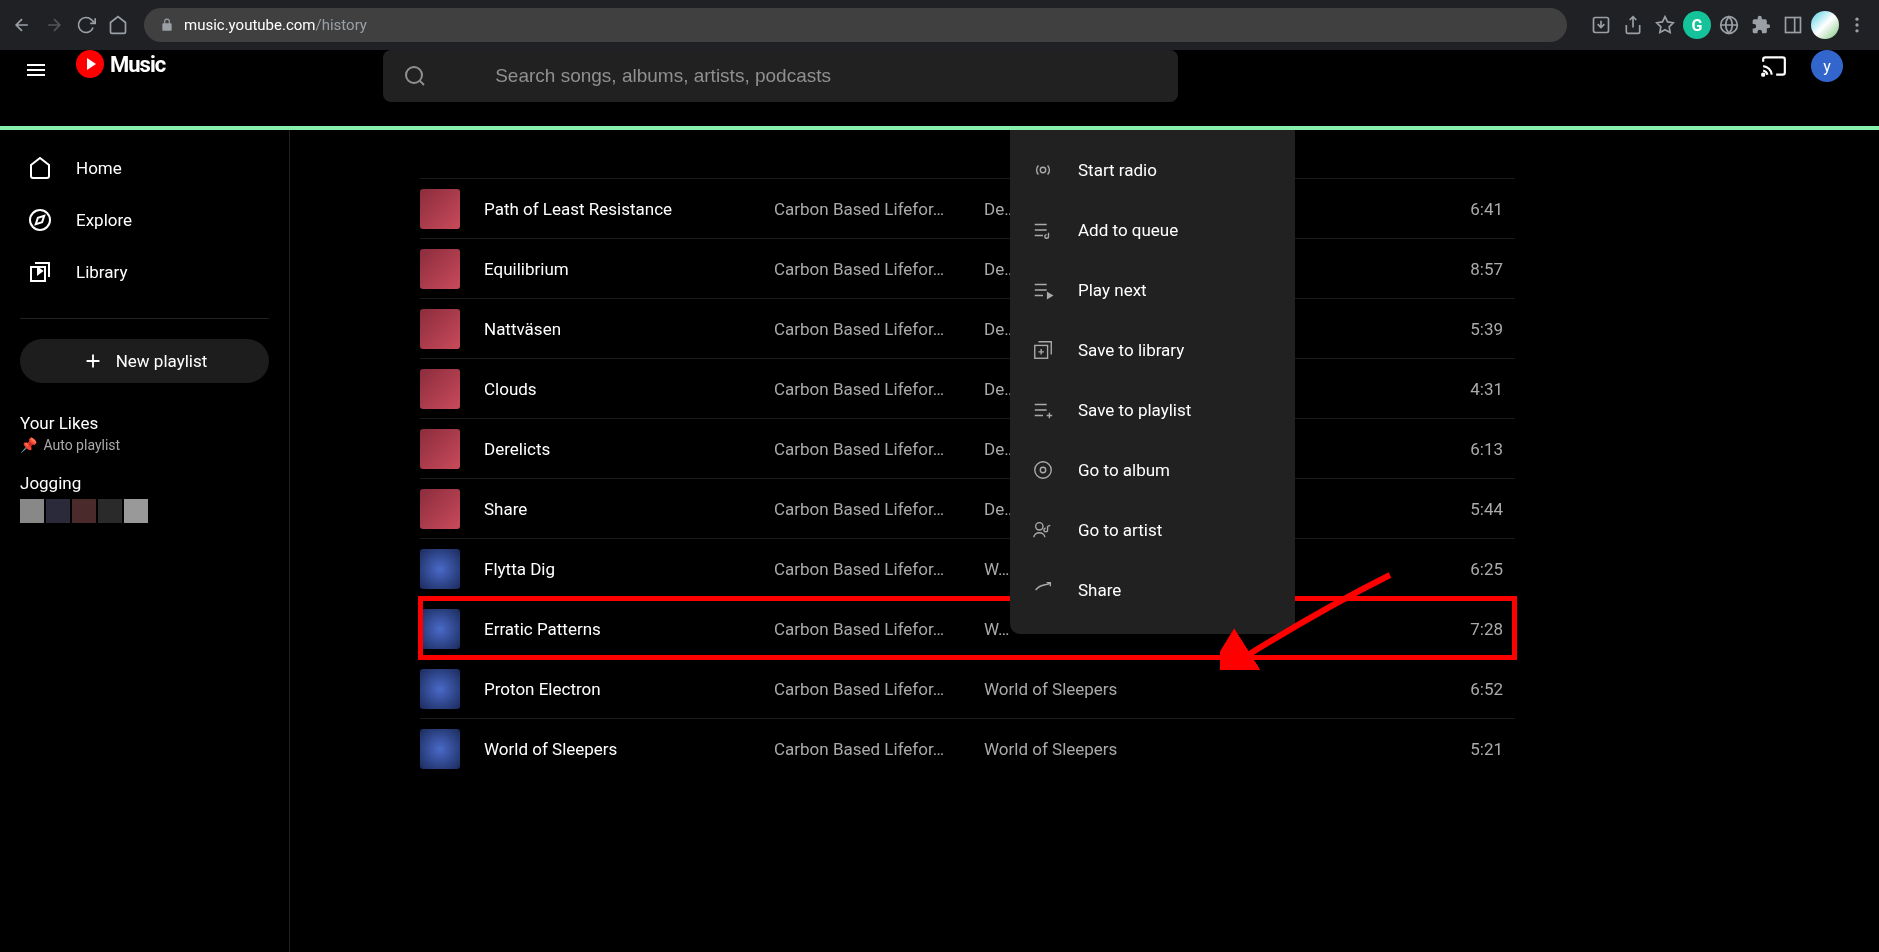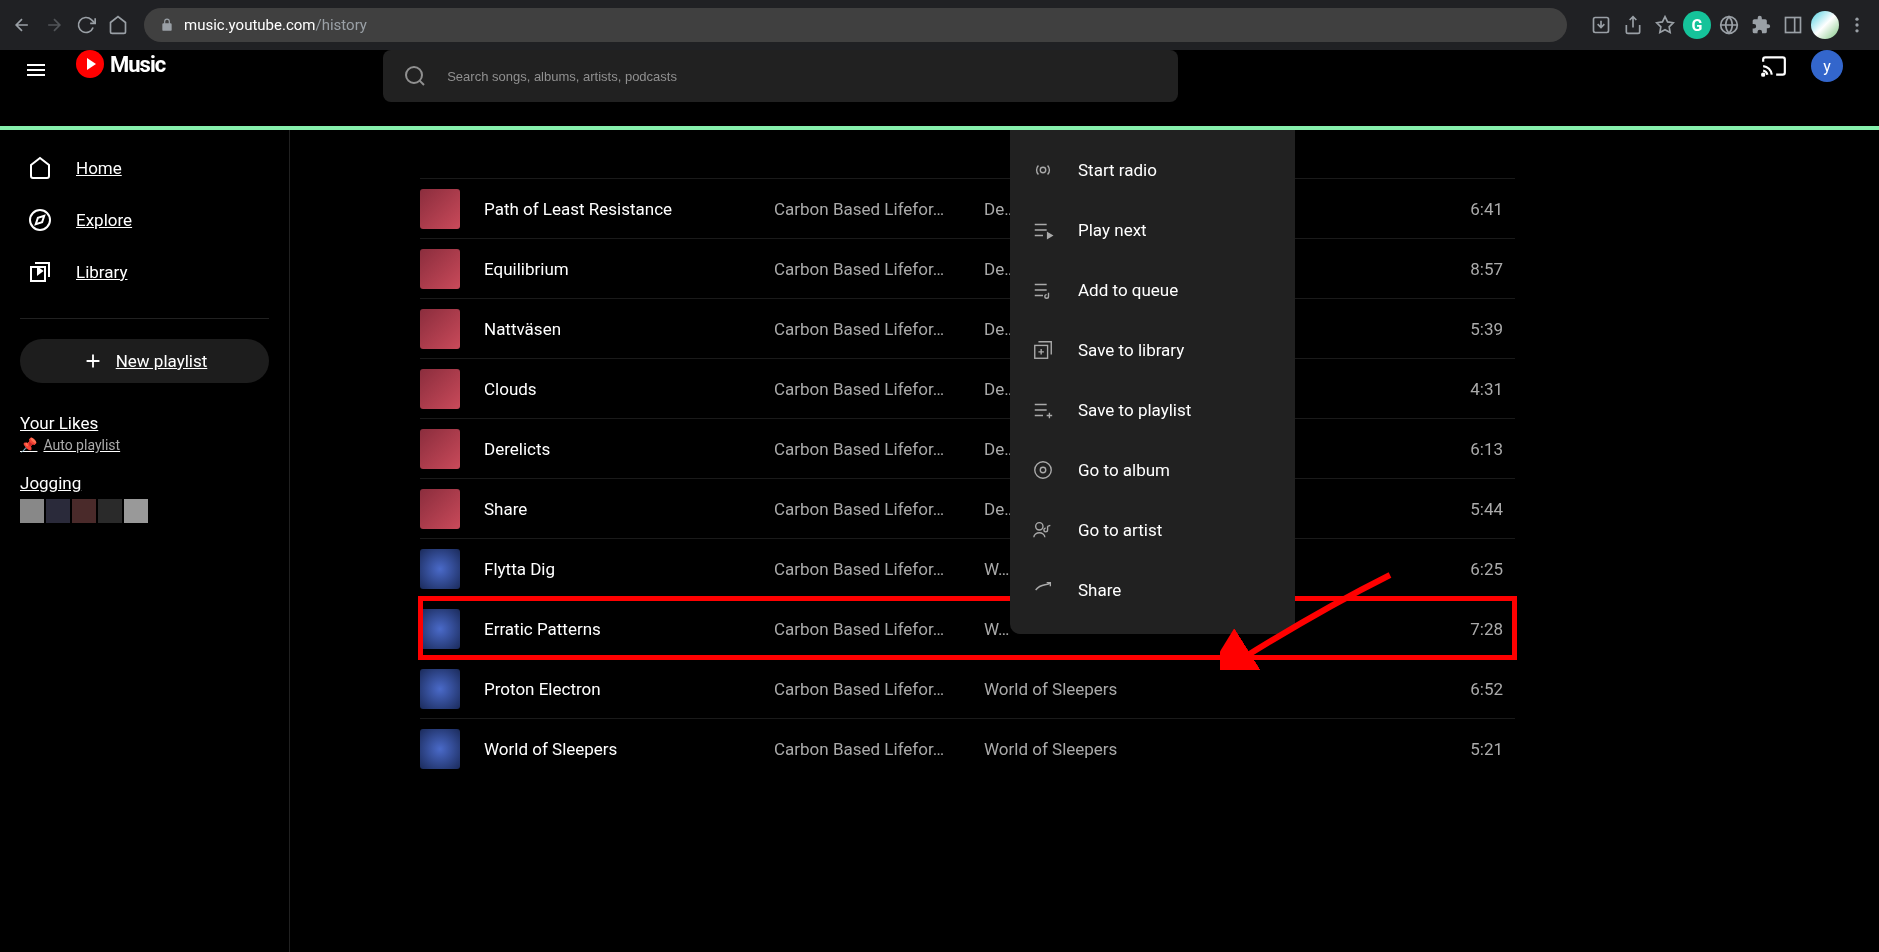--- a/index.html
+++ b/index.html
@@ -101,22 +101,23 @@
   padding: 0 20px;
   gap: 20px;
   width: 795px;
   margin-left: 218px;
 }
 .search-bar input {
   background: transparent;
   border: none;
   outline: none;
   color: #fff;
-  font-size: 13px;
+  font-size: 19px;
   flex: 1;
+  margin-left: 48px;
 }
 .search-bar input::placeholder { color: #909090; }
 .search-icon { color: #909090; }
 .header-right {
   display: flex; align-items: center; gap: 24px;
   margin-left: auto;
   margin-right: 20px;
 }
 .cast-icon { color: #fff; }
 .avatar {
@@ -125,21 +126,20 @@
   display: flex; align-items: center; justify-content: center;
   color: #fff; font-size: 16px;
 }
 
 
 .app-body { display: flex; height: calc(100% - 130px); }
 .sidebar {
   width: 290px;
   border-right: 1px solid #212121;
   padding: 12px;
-  text-decoration: underline;
 }
 .nav-item {
   display: flex; align-items: center;
   height: 52px;
   padding: 0 16px;
   gap: 24px;
   border-radius: 8px;
   cursor: pointer;
   font-size: 17px;
   color: #fff;
@@ -500,33 +500,33 @@
               <circle cx="12" cy="12" r="3"></circle>
               <path d="M5 12a7 7 0 0 1 2-5M19 12a7 7 0 0 0-2-5M5 12a7 7 0 0 0 2 5M19 12a7 7 0 0 1-2 5"></path>
             </svg>
           </span>
           <span>Start radio</span>
         </div>
         <div class="ctx-item">
           <span class="ctx-icon">
             <svg width="22" height="22" viewBox="0 0 24 24" fill="none" stroke="currentColor" stroke-width="1.5">
               <path d="M3 6h13M3 12h13M3 18h9"></path>
+              <path d="M18 15v4a2 2 0 1 1-2-2"></path>
+            </svg>
+          </span>
+          <span>Add to queue</span>
+        </div>
+        <div class="ctx-item">
+          <span class="ctx-icon">
+            <svg width="22" height="22" viewBox="0 0 24 24" fill="none" stroke="currentColor" stroke-width="1.5">
+              <path d="M3 6h13M3 12h13M3 18h9"></path>
               <path d="M17 15l5 3-5 3z" fill="currentColor"></path>
             </svg>
           </span>
           <span>Play next</span>
-        </div>
-        <div class="ctx-item">
-          <span class="ctx-icon">
-            <svg width="22" height="22" viewBox="0 0 24 24" fill="none" stroke="currentColor" stroke-width="1.5">
-              <path d="M3 6h13M3 12h13M3 18h9"></path>
-              <path d="M18 15v4a2 2 0 1 1-2-2"></path>
-            </svg>
-          </span>
-          <span>Add to queue</span>
         </div>
         <div class="ctx-item">
           <span class="ctx-icon">
             <svg width="22" height="22" viewBox="0 0 24 24" fill="none" stroke="currentColor" stroke-width="1.5">
               <rect x="3" y="7" width="14" height="14"></rect>
               <path d="M7 3h14v14"></path>
               <path d="M10 11v6M7 14h6"></path>
             </svg>
           </span>
           <span>Save to library</span>

